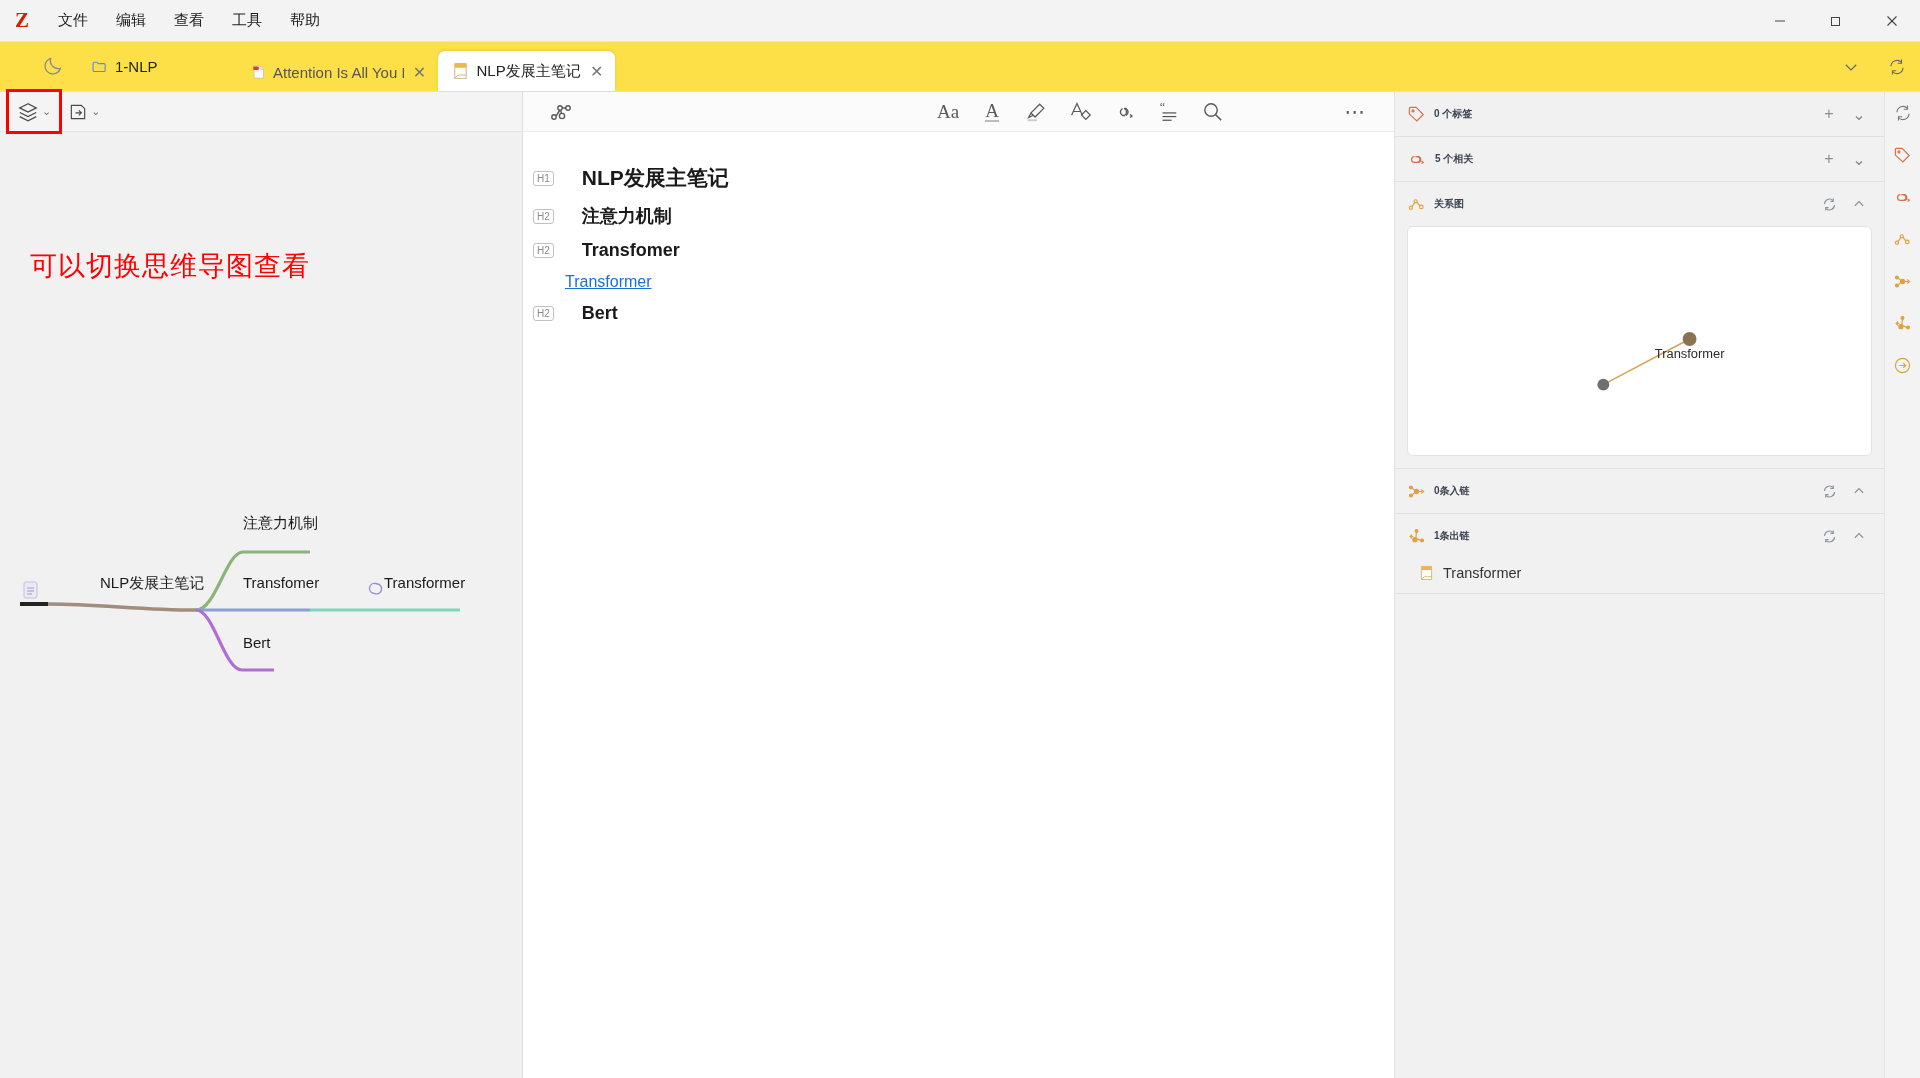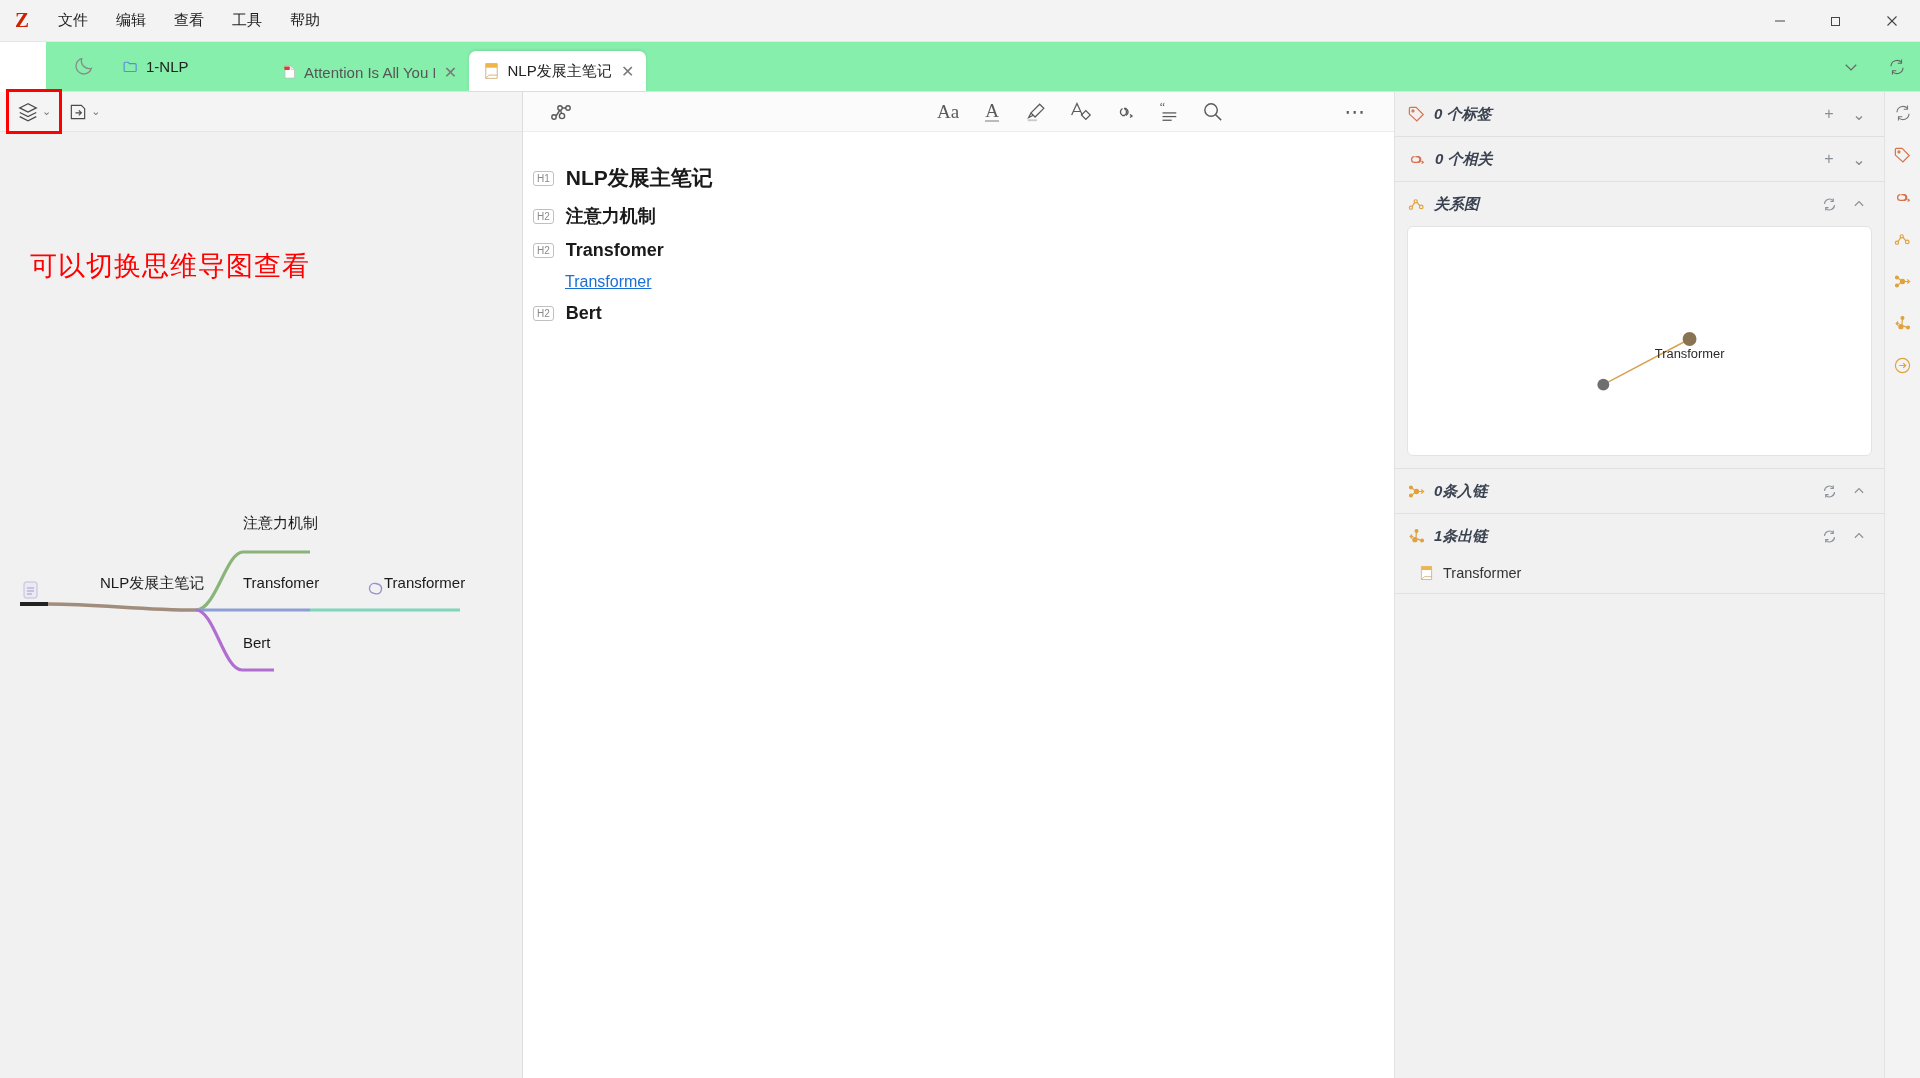--- a/index.html
+++ b/index.html
@@ -35,25 +35,24 @@
   }
   .win-btn {
     width: 56px; display: flex; align-items: center; justify-content: center;
     font-size: 15px; color: #444;
   }
 
   
   .tabbar {
     height: 50px;
     display: flex; align-items: flex-end;
-    background: #86efac;
+    background: #fde047;
     border-bottom: 1px solid #e0e0e0;
     position: relative;
-    padding-left: 8px;
-    margin-left: 46px;
+    padding-left: 23px;
   }
   .tabbar-left {
     display: flex; align-items: center;
     height: 50px; padding-bottom: 0;
   }
   .moon-icon {
     width: 40px; height: 40px; margin-left: 10px;
     display: flex; align-items: center; justify-content: center;
   }
   .breadcrumb {
@@ -147,21 +146,21 @@
     width: 40px; height: 34px;
     display: flex; align-items: center; justify-content: center;
     color: #5a5a5a;
   }
   .ed-spacer { flex: 1; }
   .ed-group { display: flex; align-items: center; gap: 4px; }
   .doc {
     padding: 26px 0 0 0;
   }
   .doc-line {
-    display: flex; align-items: center; gap: 12px;
+    display: flex; align-items: center; gap: 28px;
     padding: 6px 0 6px 10px;
     min-height: 30px;
   }
   .htag {
     font-size: 10px; color: #8a8a8a;
     border: 1px solid #c0c0c0; border-radius: 3px;
     padding: 0px 3px; line-height: 13px;
     font-family: "Liberation Sans", sans-serif;
     flex: none; min-width: 20px; text-align: center;
   }
@@ -179,21 +178,21 @@
     display: flex; flex-direction: column;
   }
   .rp-sec {
     border-bottom: 1px solid #e0e0e0;
   }
   .rp-head {
     height: 44px; display: flex; align-items: center;
     padding: 0 14px 0 12px; gap: 8px;
   }
   .rp-title {
-    font-size: 15px; color: #3b4250; font-weight: bold; font-style: italic;
+    font-size: 10px; color: #3b4250; font-weight: bold;
   }
   .rp-grow { flex: 1; }
   .rp-act {
     width: 22px; height: 22px;
     display: flex; align-items: center; justify-content: center;
     color: #8a8f98; font-size: 16px;
   }
   .graph-box {
     margin: 0 12px 12px 12px;
     height: 230px;
@@ -460,21 +459,21 @@
       </div>
     </div>
 
     <div class="rp-sec">
       <div class="rp-head">
         <svg width="20" height="20" viewBox="0 0 24 24" fill="none" stroke="#d9714a" stroke-width="1.5">
           <path d="M9 9a3.5 3.5 0 0 0 0 7h3a3.5 3.5 0 0 0 0-7"></path>
           <path d="M13 16a3.5 3.5 0 0 0 0-7h-3"></path>
           <path d="M17.5 14.5 19.5 16l-2 1.5"></path>
         </svg>
-        <span class="rp-title">0 个相关</span>
+        <span class="rp-title">5 个相关</span>
         <div class="rp-grow"></div>
         <div class="rp-act">+</div>
         <div class="rp-act">⌄</div>
       </div>
     </div>
 
     <div class="rp-sec">
       <div class="rp-head">
         <svg width="19" height="19" viewBox="0 0 24 24" fill="none" stroke="#e0a23c" stroke-width="1.5">
           <circle cx="5" cy="16" r="2"></circle>

